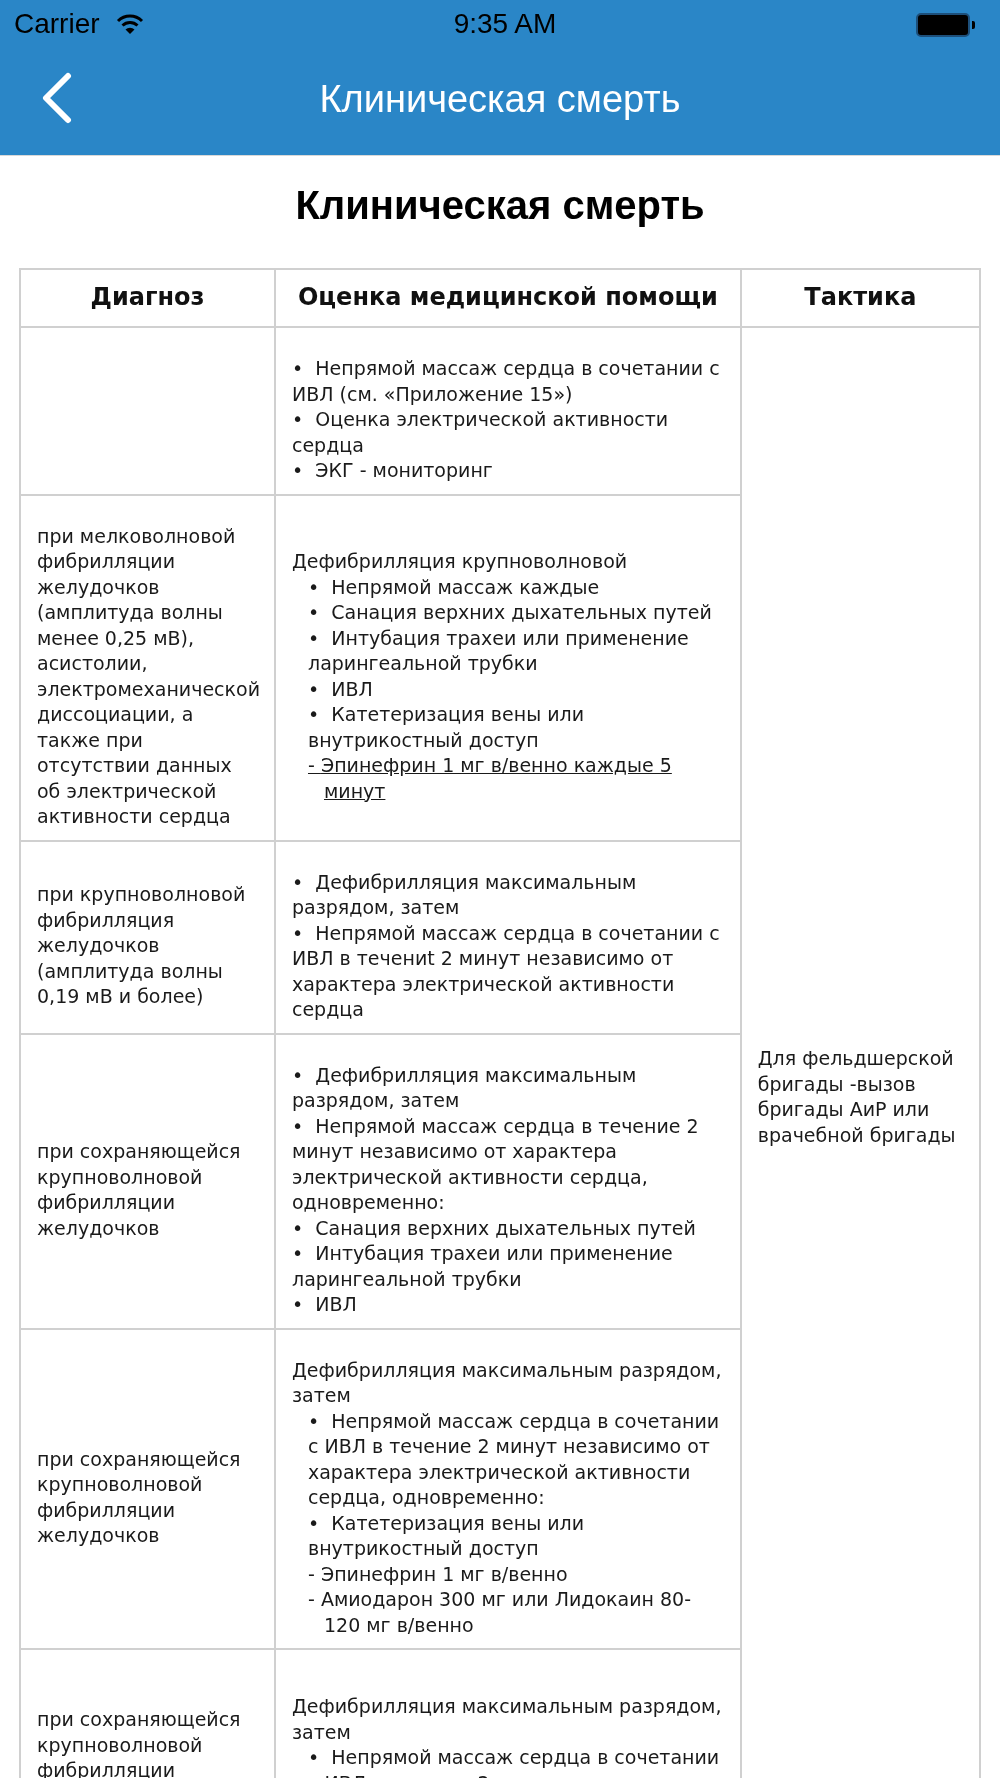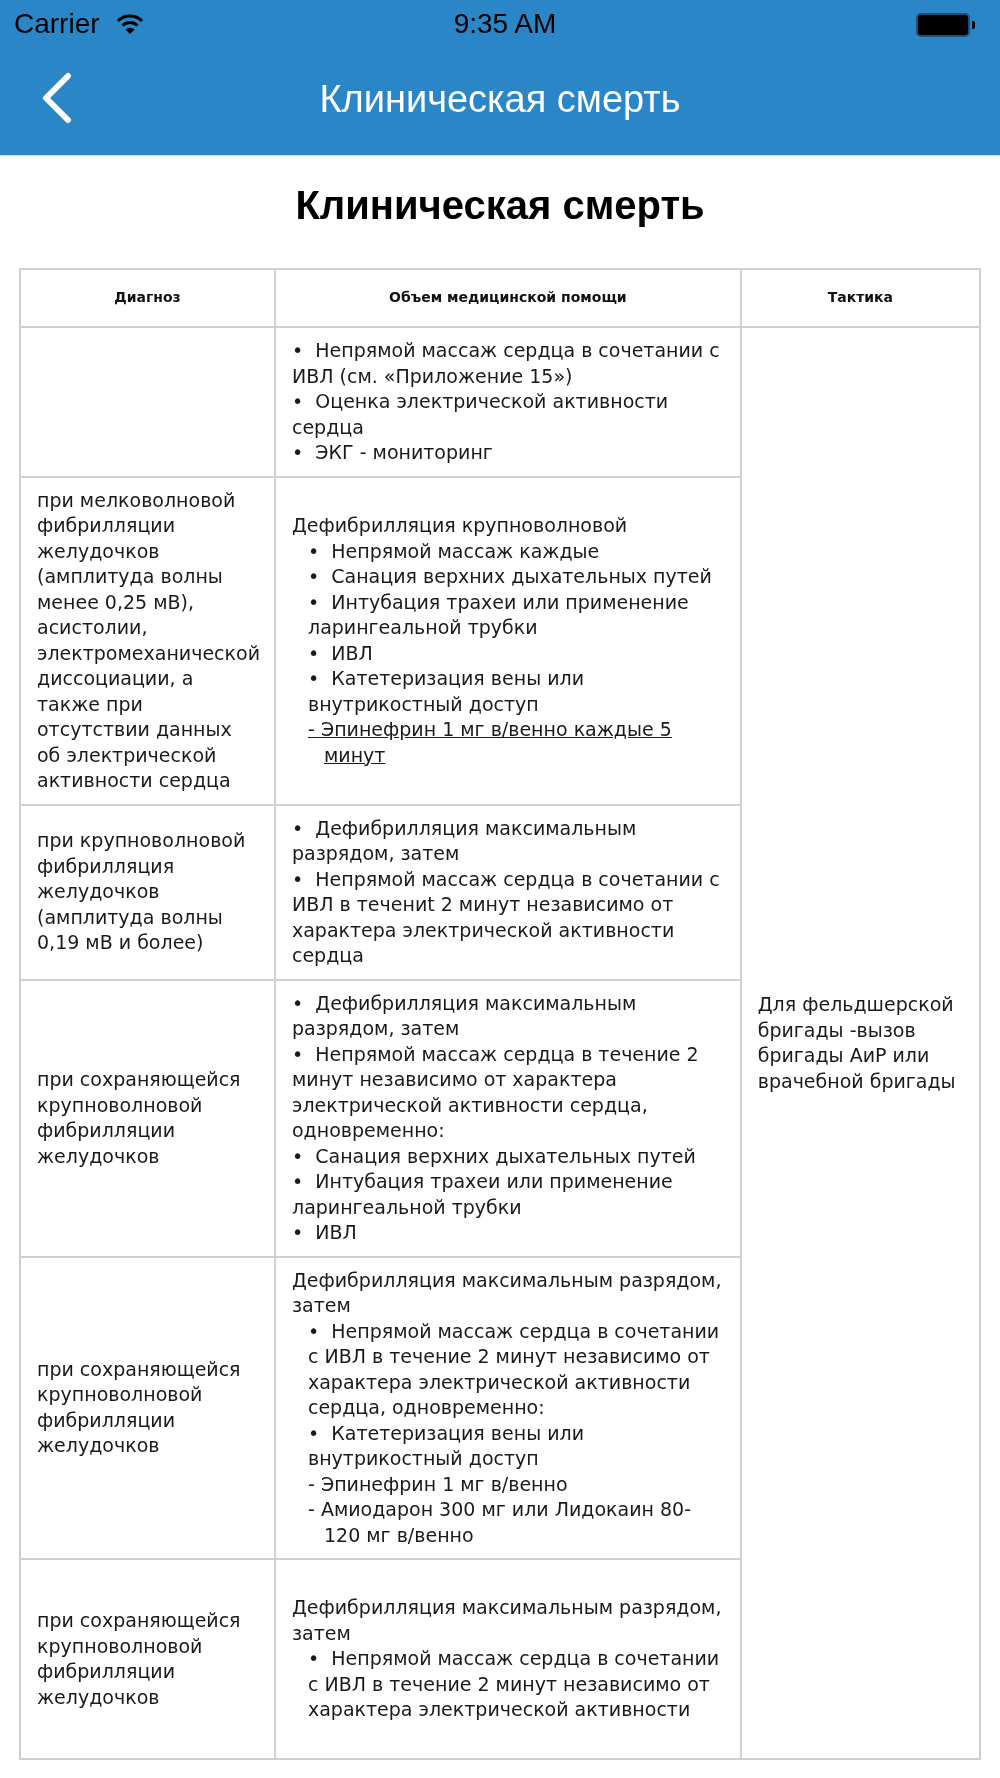--- a/index.html
+++ b/index.html
@@ -43,24 +43,24 @@
     font-family: "Liberation Sans", sans-serif; font-size: 40px; font-weight: bold; color: #000;
   }
   table.med {
     position: absolute; left: 19px; top: 268px; width: 962px;
     border-collapse: collapse;
     font-family: "DejaVu Sans", sans-serif; font-size: 19px; line-height: 25.5px;
     color: #1a1a1a;
   }
   table.med th, table.med td { border: 2px solid #d0d0d0; }
   table.med th {
-    height: 54px; font-size: 14px; font-weight: bold; text-align: center; color: #111;
+    height: 54px; font-size: 24px; font-weight: bold; text-align: center; color: #111;
   }
   col.c1 { width: 253px; } col.c2 { width: 469px; } col.c3 { width: 240px; }
-  table.med td { vertical-align: middle; padding: 10px 14px 10px 16px; }
+  table.med td { vertical-align: middle; padding: 28px 14px 10px 16px; }
   td.tactic { vertical-align: top; padding-top: 16px; }
   .bl { display: block; }
 </style>
 </head>
 <body>
 
 <div class="topbar">
   <div class="status">
     <div class="carrier">
       <span>Carrier</span>
@@ -85,21 +85,21 @@
 
 <table class="med">
   <colgroup>
       <col class="c1">
       <col class="c2">
       <col class="c3">
     </colgroup>
   <thead>
     <tr>
       <th>Диагноз</th>
-      <th>Объем медицинской помощи</th>
+      <th>Оценка медицинской помощи</th>
       <th>Тактика</th>
     </tr>
   </thead>
   <tbody id="tbody">
       <tr style="height: 140px;">
         <td></td>
         <td>
           <div class="bl"><span>•&nbsp;&nbsp;</span><span>Непрямой массаж сердца в сочетании с ИВЛ (см. «Приложение 15»)</span></div>
           <div class="bl"><span>•&nbsp;&nbsp;</span><span>Оценка электрической активности сердца</span></div>
           <div class="bl"><span>•&nbsp;&nbsp;</span><span>ЭКГ - мониторинг</span></div>

